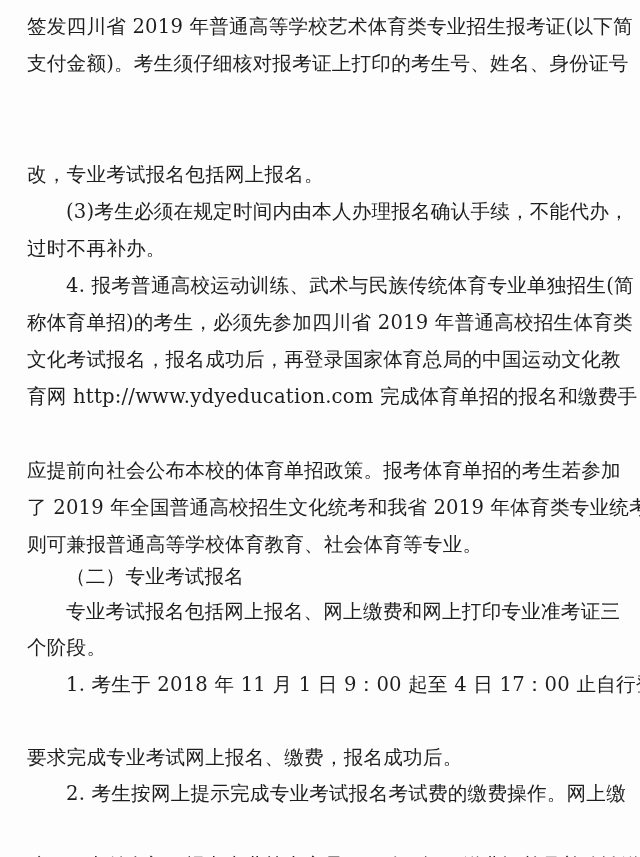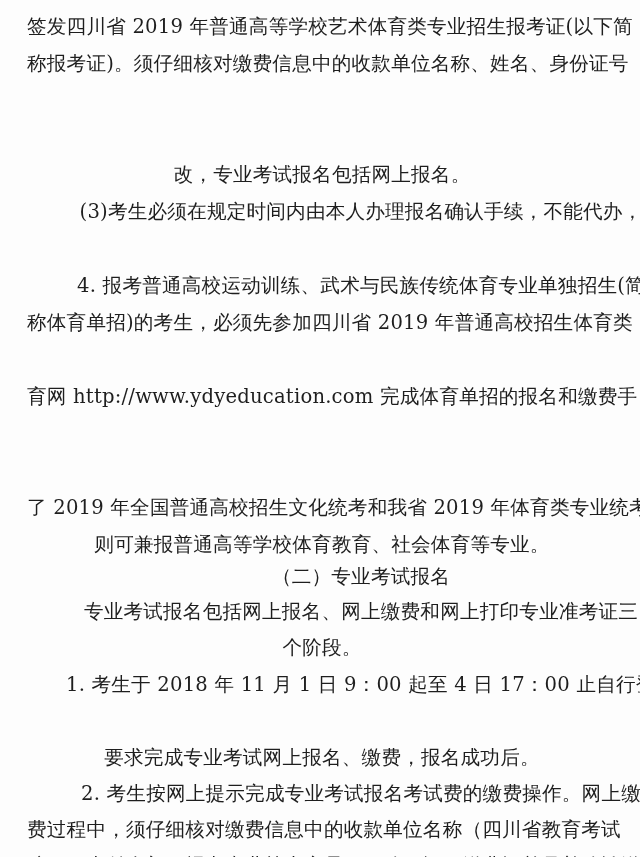--- a/index.html
+++ b/index.html
@@ -26,45 +26,46 @@
     .line {
       position: absolute;
       left: 27px;
       width: 590px;
       height: 30px;
       font-size: 19.6px;
       line-height: 30px;
       white-space: nowrap;
       letter-spacing: 0.2px;
       overflow: visible;
-      text-align: center;
     }
     .indent { left: 66px; }
     .indent-heading { left: 66px; }
   </style>
 </head>
 <body>
 
 <div class="page">
   <div class="line" style="top:12px">签发四川省 2019 年普通高等学校艺术体育类专业招生报考证(以下简</div>
-  <div class="line" style="top:49px">称报考证)。须仔细核对缴费信息中的收款单位名称、姓名、身份证号</div>
+  <div class="line" style="top:49px">支付金额)。考生须仔细核对报考证上打印的考生号、姓名、身份证号</div>
   <div class="line" style="top:160px">改，专业考试报名包括网上报名。</div>
 
   <div class="line indent" style="top:197px">(3)考生必须在规定时间内由本人办理报名确认手续，不能代办，</div>
+  <div class="line" style="top:234px">过时不再补办。</div>
 
   <div class="line indent" style="top:271px">4. 报考普通高校运动训练、武术与民族传统体育专业单独招生(简</div>
   <div class="line" style="top:308px">称体育单招)的考生，必须先参加四川省 2019 年普通高校招生体育类</div>
+  <div class="line" style="top:345px">文化考试报名，报名成功后，再登录国家体育总局的中国运动文化教</div>
   <div class="line" style="top:382px">育网 http://www.ydyeducation.com 完成体育单招的报名和缴费手</div>
+  <div class="line" style="top:456px">应提前向社会公布本校的体育单招政策。报考体育单招的考生若参加</div>
   <div class="line" style="top:493px">了 2019 年全国普通高校招生文化统考和我省 2019 年体育类专业统考，</div>
   <div class="line" style="top:530px">则可兼报普通高等学校体育教育、社会体育等专业。</div>
 
   <div class="line indent-heading" style="top:562px">（二）专业考试报名</div>
 
   <div class="line indent" style="top:597px">专业考试报名包括网上报名、网上缴费和网上打印专业准考证三</div>
   <div class="line" style="top:633px">个阶段。</div>
 
   <div class="line indent" style="top:670px">1. 考生于 2018 年 11 月 1 日 9：00 起至 4 日 17：00 止自行登录</div>
   <div class="line" style="top:743px">要求完成专业考试网上报名、缴费，报名成功后。</div>
 
   <div class="line indent" style="top:779px">2. 考生按网上提示完成专业考试报名考试费的缴费操作。网上缴</div>
-  <div class="line" style="top:815px">费过程中，须仔细核对缴费信息中的收款单位名称（四川省教育考试</div>
   <div class="line" style="top:851px">院）、支付金额、报考专业等内容是否正确，记下缴费订单号并确认缴</div>
 </div>
 
 </body></html>

